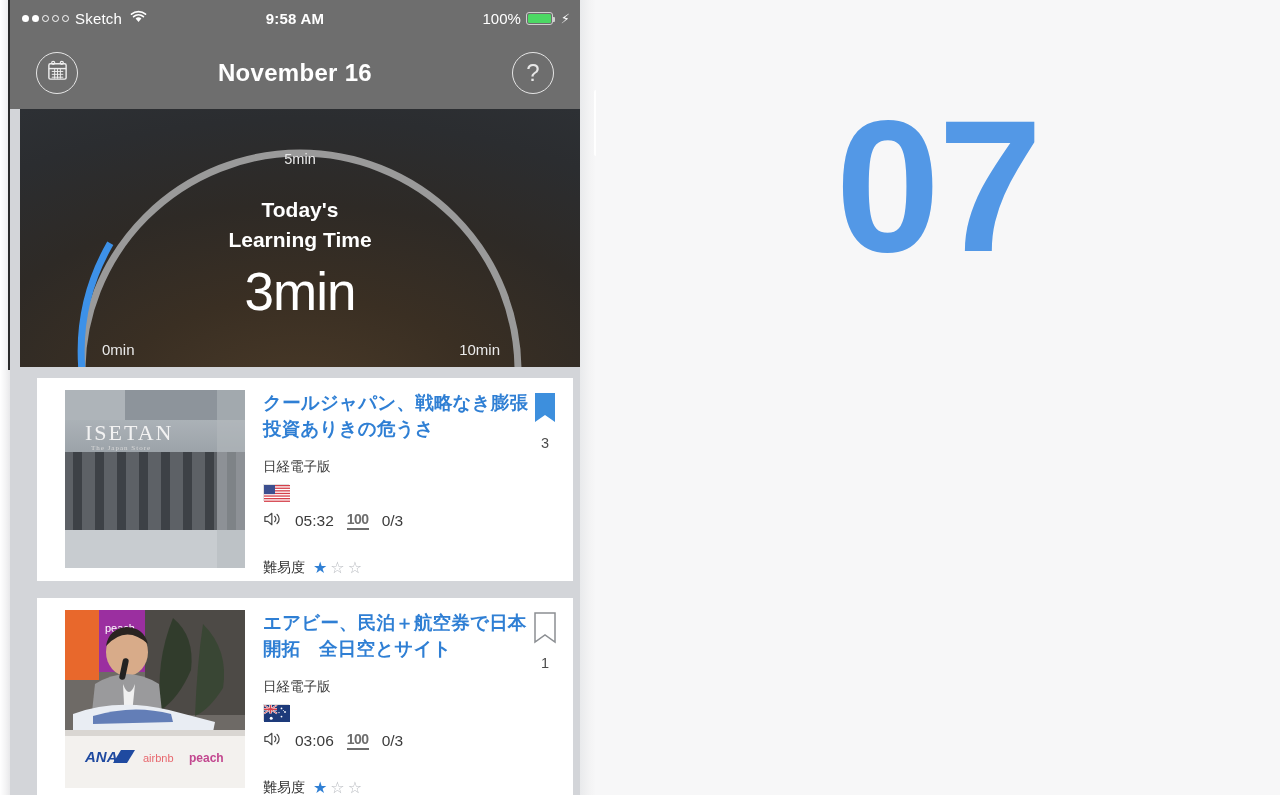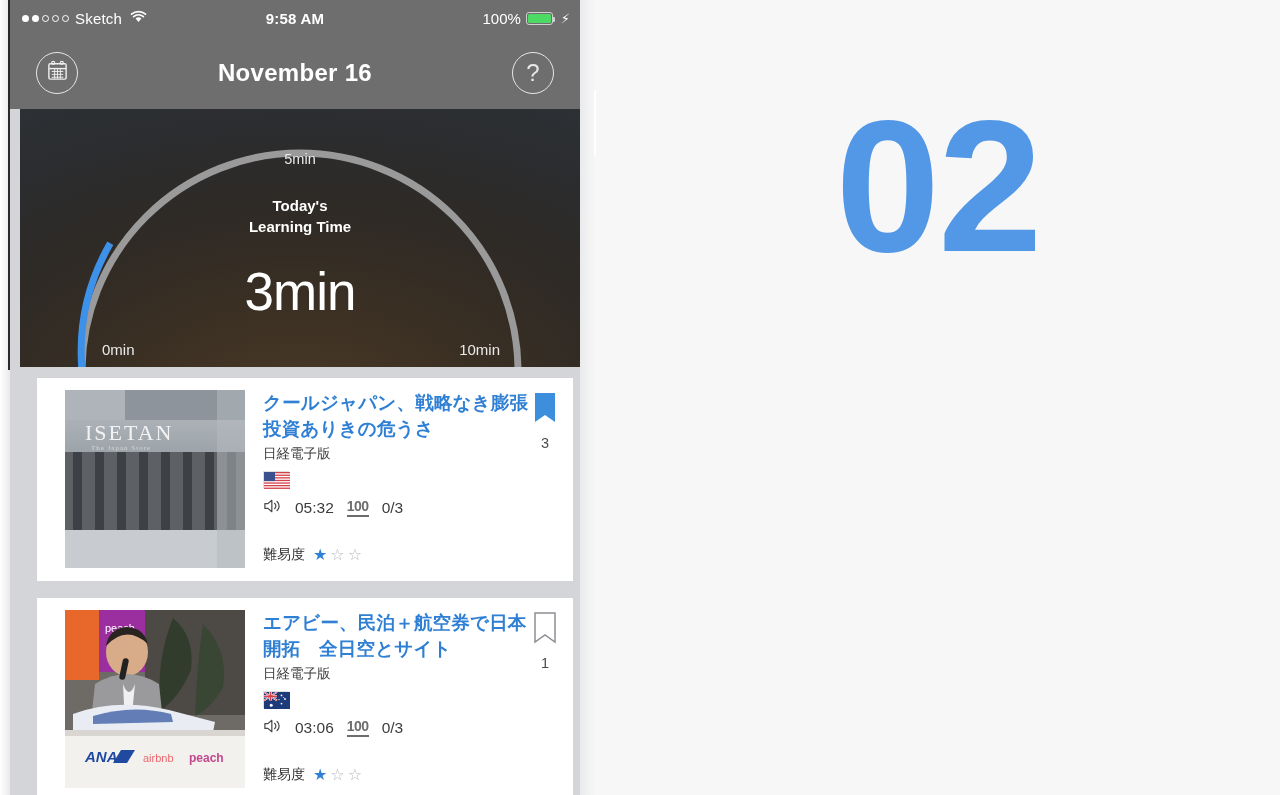--- a/index.html
+++ b/index.html
@@ -73,41 +73,41 @@
       radial-gradient(120% 150% at 50% 115%, #4a3a28 0%, #3a2f23 28%, #2e2a26 52%, #2b2d30 74%, #2f3338 100%);
     padding-left: 44px;
   }
   .hero svg { position: absolute; left: 0; top: 0; }
   .hero-label {
     position: absolute; left: 0; right: 0; text-align: center; color: #ffffff;
   }
   .lbl-5min { top: 42px; font-size: 14.5px; color: #e9e9e9; }
   .lbl-0min { position: absolute; left: 82px; top: 232px; font-size: 15px; color: #eaeaea; }
   .lbl-10min { position: absolute; right: 80px; top: 232px; font-size: 15px; color: #eaeaea; }
-  .todays { top: 86px; font-size: 15px; font-weight: bold; line-height: 1.42; }
+  .todays { top: 86px; font-size: 21px; font-weight: bold; line-height: 1.42; }
   .bigtime { top: 152px; font-size: 53px; font-weight: 300; letter-spacing: -1px; }
 
   
   .list { position: absolute; left: 10px; top: 367px; width: 570px; bottom: 0; }
   .card {
     position: absolute; left: 17px; width: 536px;
     background: #ffffff; display: flex; padding: 12px 0 0 0;
   }
   .card-1 { top: 11px; height: 203px; }
   .card-2 { top: 231px; height: 200px; }
   .thumb {
     width: 180px; height: 178px; margin-left: 28px; flex: 0 0 180px;
     overflow: hidden; position: relative; background: #9aa0a6;
   }
   .card-body { flex: 1; padding-left: 18px; padding-right: 10px; position: relative; }
   .art-title {
     color: #2f7fd4; font-size: 18.5px; font-weight: bold; line-height: 1.38;
     width: 268px; letter-spacing: .2px;
   }
-  .source { margin-top: 4px; font-size: 13.5px; color: #3b3b3b; }
+  .source { margin-top: 17px; font-size: 13.5px; color: #3b3b3b; }
   .flagrow { margin-top: 7px; }
   .flag { display: inline-block; width: 26px; height: 17px; vertical-align: middle; border: .5px solid rgba(0,0,0,.12); }
   .metarow {
     margin-top: 10px; display: flex; align-items: center; gap: 13px;
     font-size: 15.5px; color: #3b3b3b;
   }
   .spk { color: #4a4a4a; }
   .hundred {
     display: inline-block; font-size: 14px; font-weight: bold; color: #6d6d6d;
     line-height: 1.05; border-bottom: 2.4px double #6d6d6d; padding-bottom: 1px;
@@ -387,17 +387,17 @@
         </div>
 
       </div>
     </div>
 
     <div class="seam"></div>
     <div class="scroll-ind"></div>
   </div>
 
   <div class="right-pane">
-    <div class="big-number">02</div>
+    <div class="big-number">07</div>
 
   </div>
 
 </div>
 
 </body></html>

